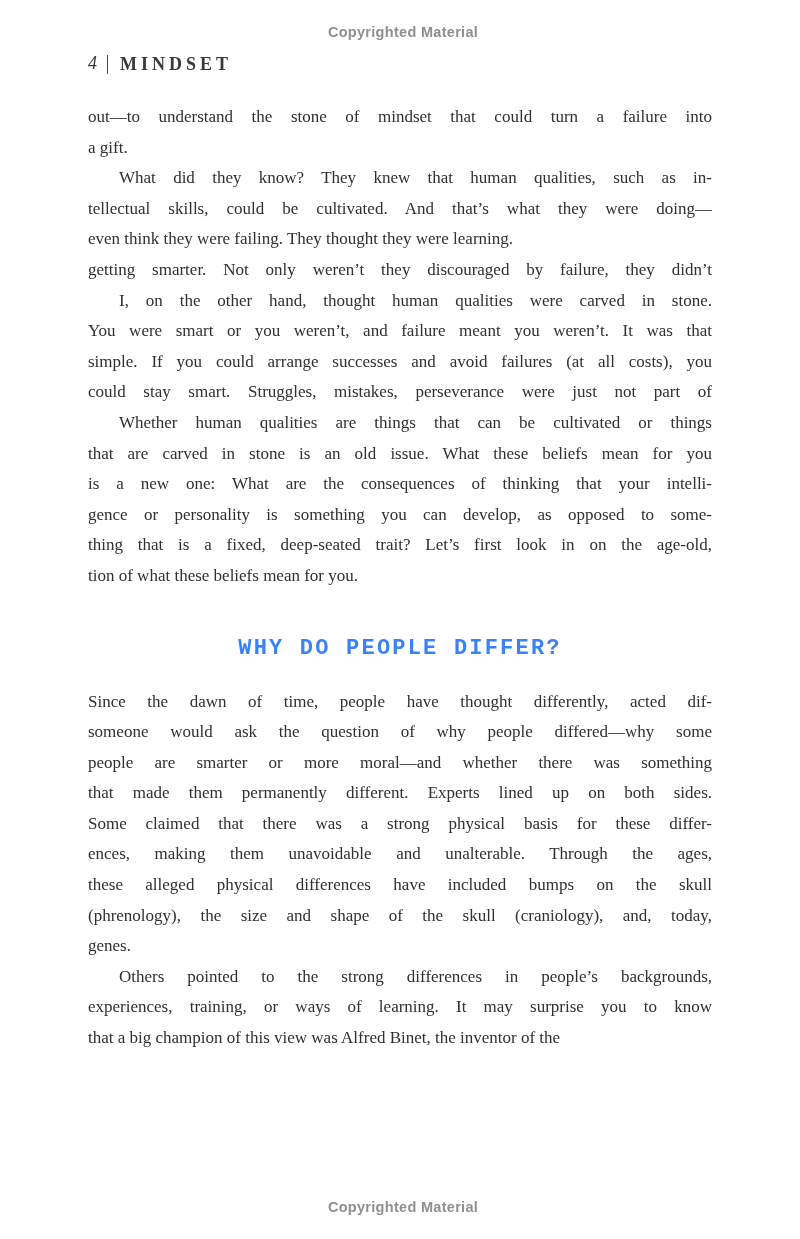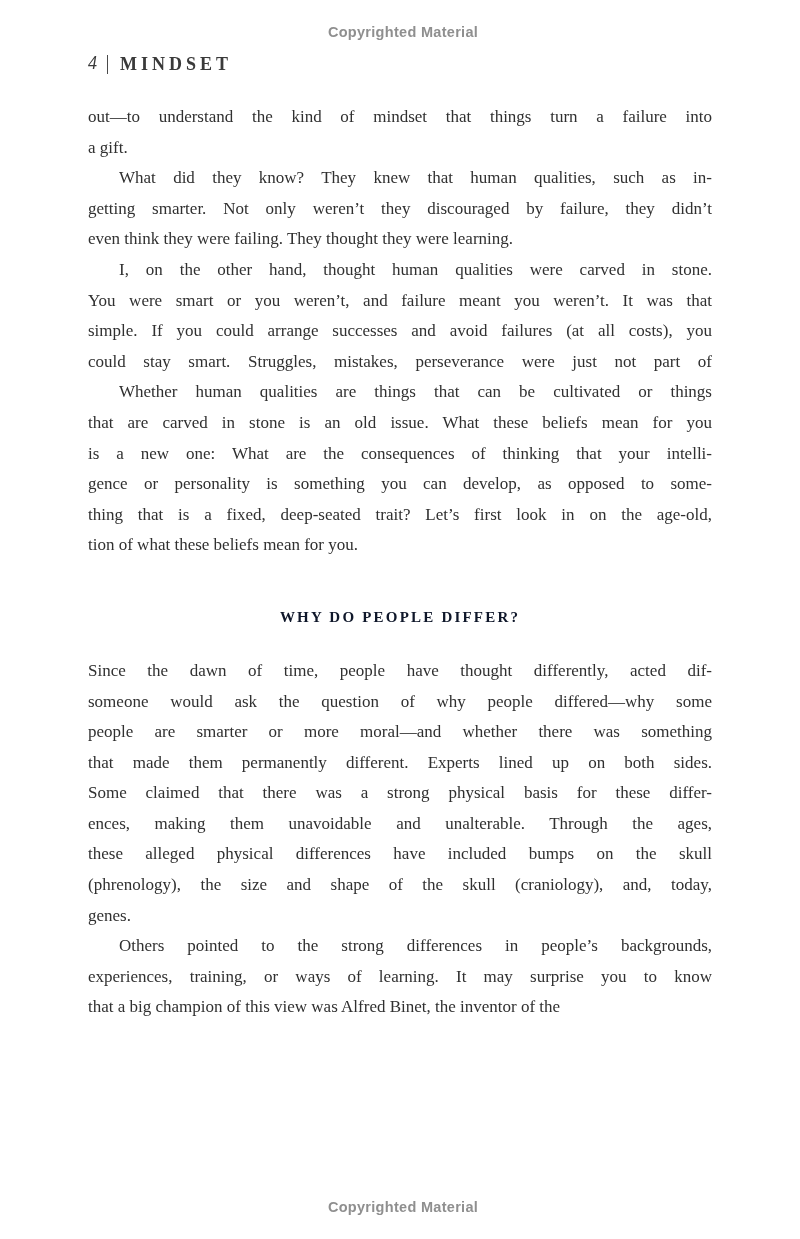--- a/index.html
+++ b/index.html
@@ -74,51 +74,52 @@
     white-space: normal;
   }
   .line.last {
     text-align-last: left;
   }
   .line.indent {
     text-indent: 31px;
   }
   .section-heading {
     text-align: center;
-    font-family: Liberation Serif, serif;
+    font-family: Liberation Mono, monospace;
     font-weight: bold;
-    font-size: 15px;
+    font-size: 22px;
     letter-spacing: 2.2px;
-    color: #0f172a;
+    color: #3b82f6;
     margin: 46px 0 28px 0;
     line-height: 21px;
   }
 </style>
 </head>
 <body>
 
 <div class="book-page">
 
   <div class="copyright top">Copyrighted Material</div>
 
   <div class="running-header">
     <span class="page-number">4</span>
     <span class="header-divider"></span>
     <span class="book-title">MINDSET</span>
   </div>
 
   <div class="page-body">
       <div class="paragraph">
-        <div class="line">out—to understand the kind of mindset that things turn a failure into</div>
+        <div class="line">out—to understand the stone of mindset that could turn a failure into</div>
         <div class="line last">a gift.</div>
       </div>
       <div class="paragraph">
         <div class="line indent">What did they know? They knew that human qualities, such as in-</div>
+        <div class="line">tellectual skills, could be cultivated. And that’s what they were doing—</div>
+        <div class="line last">even think they were failing. They thought they were learning.</div>
         <div class="line">getting smarter. Not only weren’t they discouraged by failure, they didn’t</div>
-        <div class="line last">even think they were failing. They thought they were learning.</div>
       </div>
       <div class="paragraph">
         <div class="line indent">I, on the other hand, thought human qualities were carved in stone.</div>
         <div class="line">You were smart or you weren’t, and failure meant you weren’t. It was that</div>
         <div class="line">simple. If you could arrange successes and avoid failures (at all costs), you</div>
         <div class="line">could stay smart. Struggles, mistakes, perseverance were just not part of</div>
       </div>
       <div class="paragraph">
         <div class="line indent">Whether human qualities are things that can be cultivated or things</div>
         <div class="line">that are carved in stone is an old issue. What these beliefs mean for you</div>

